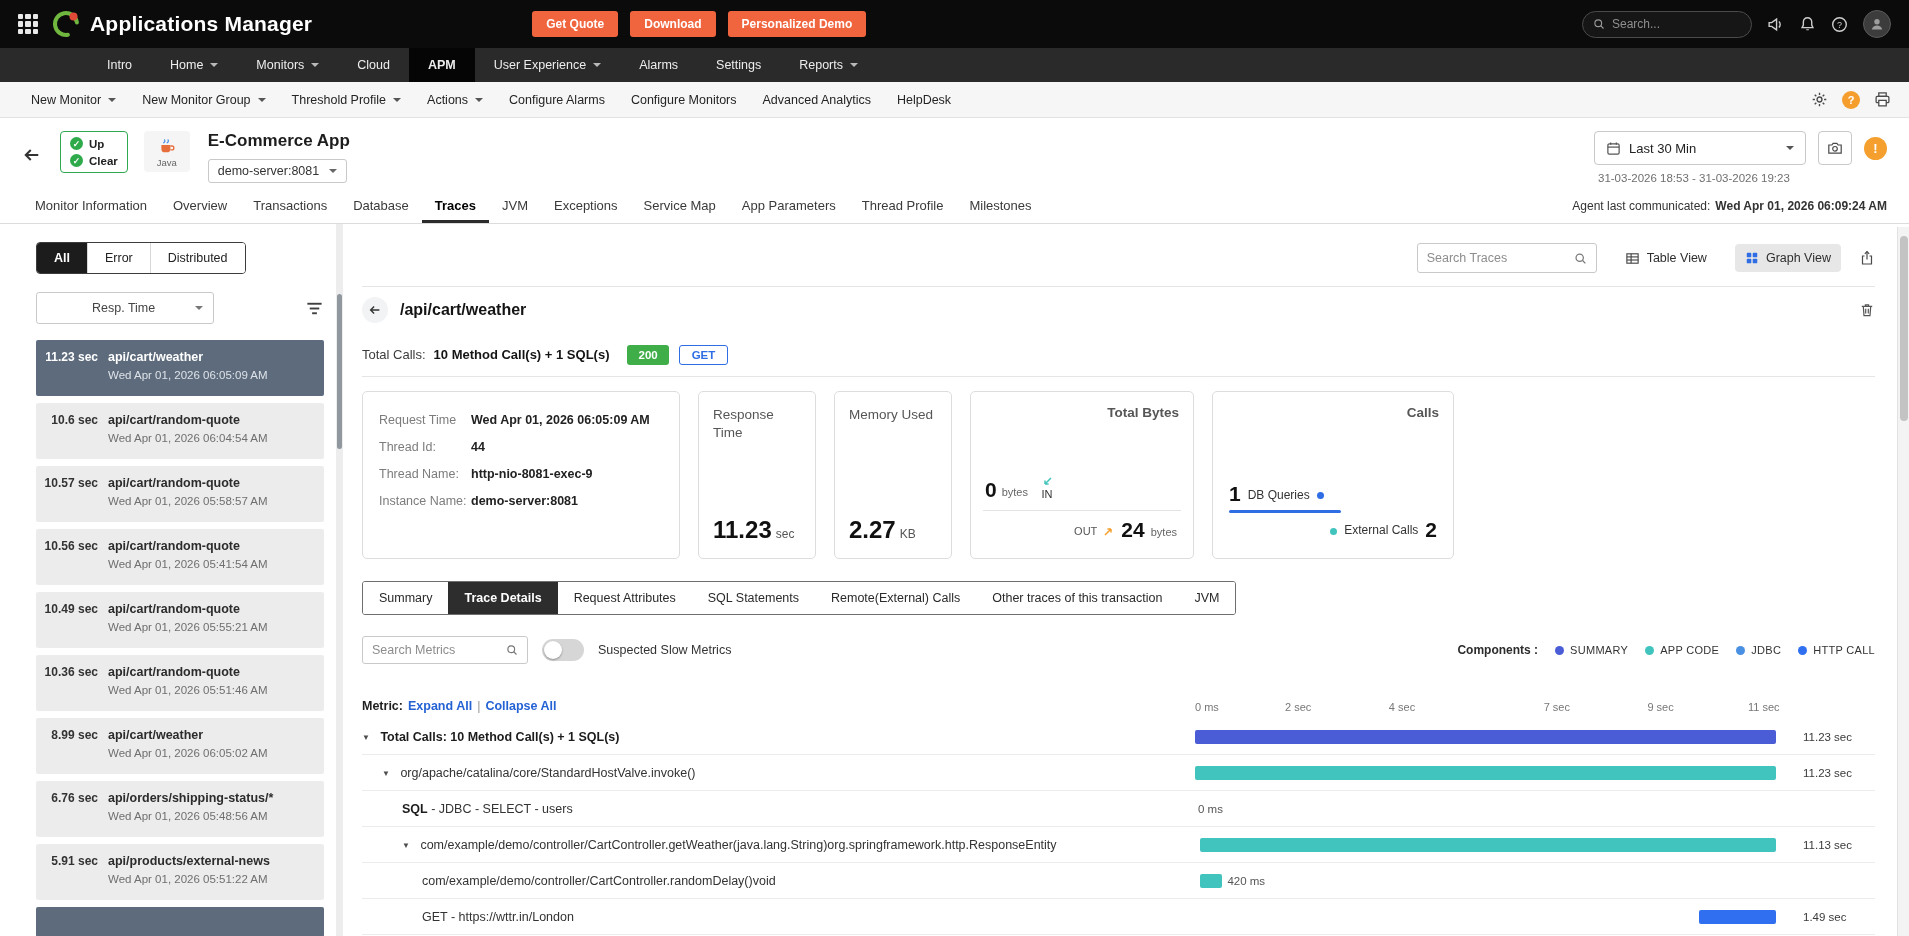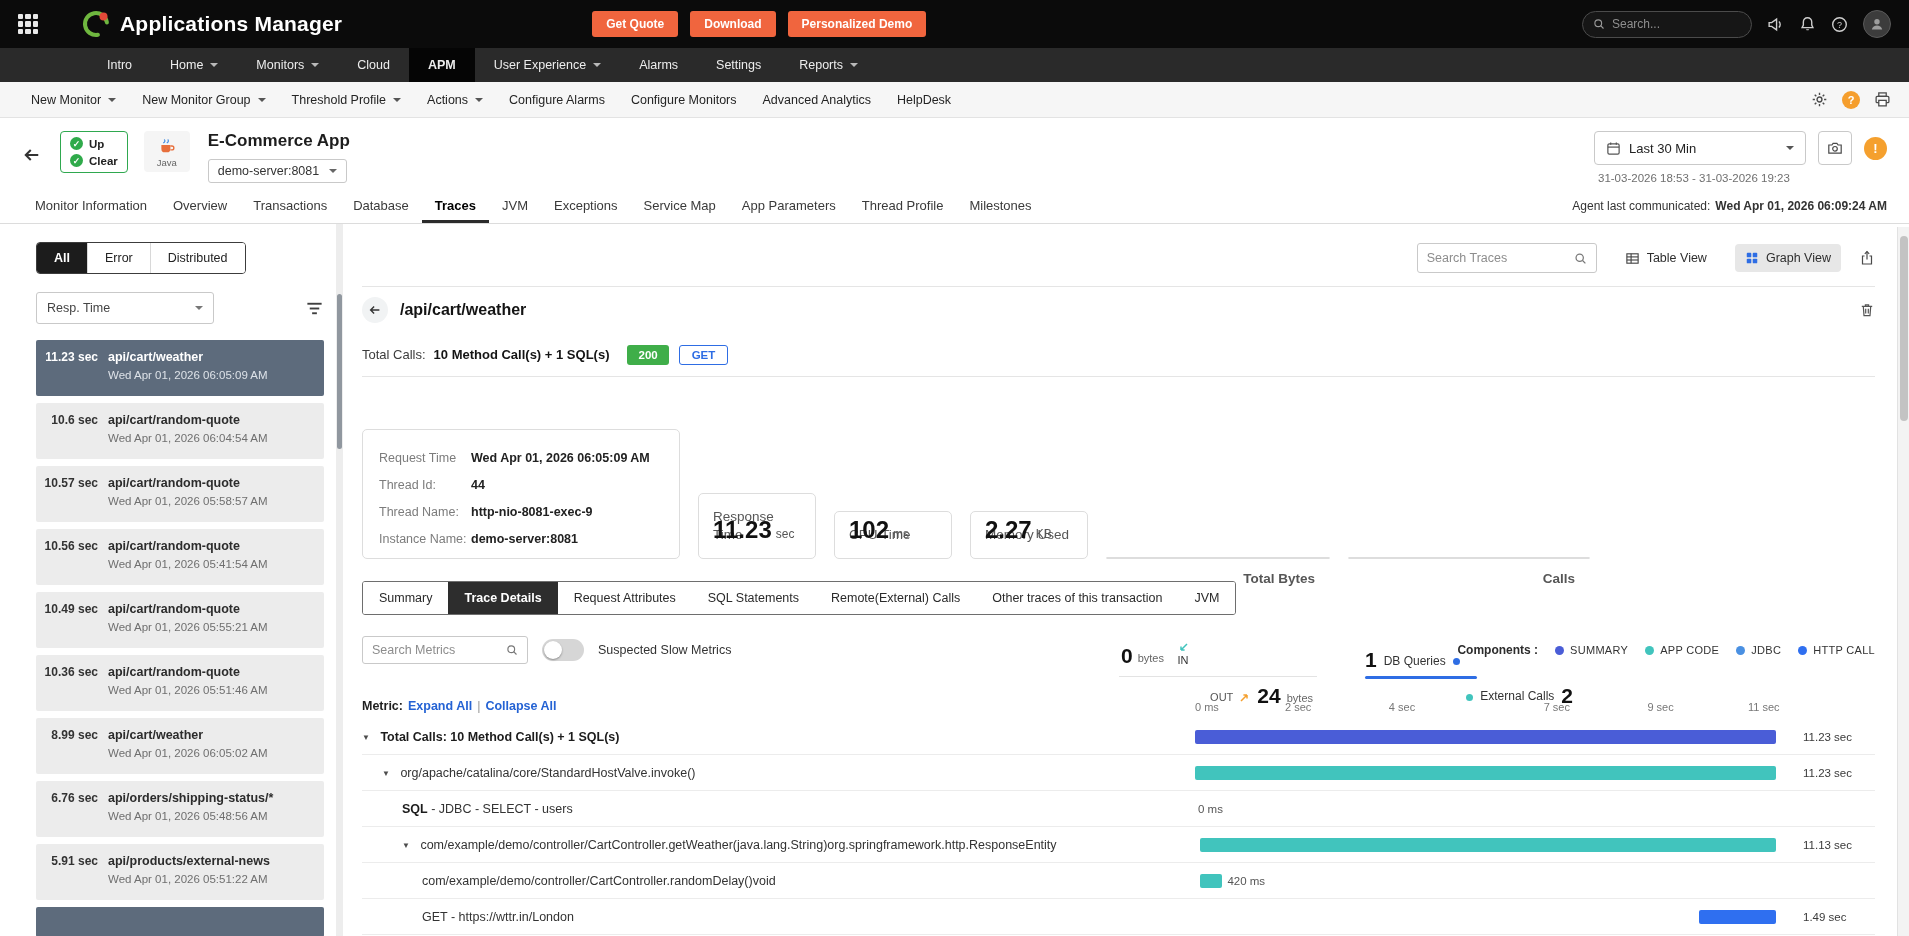--- a/index.html
+++ b/index.html
@@ -2,21 +2,21 @@
 <html><head>
 <meta charset="utf-8">
 <style>
   * { margin:0; padding:0; box-sizing:border-box; }
   html,body { width:1909px; height:936px; overflow:hidden; background:#fff;
               font-family:"Liberation Sans", sans-serif; color:#222; }
   body { display:flex; flex-direction:column; position:relative; }
   svg { display:block; }
 
   
-  .topbar { height:48px; background:#0b0b0b; display:flex; align-items:center; padding:0 18px; color:#fff; flex-shrink:0;gap:30px; }
+  .topbar { height:48px; background:#0b0b0b; display:flex; align-items:center; padding:0 18px; color:#fff; flex-shrink:0; }
   .waffle { width:20px; height:20px; display:grid; grid-template-columns:repeat(3,1fr); gap:2px; cursor:pointer; }
   .waffle i { background:#e9e9e9; border-radius:1px; }
   .brand { display:flex; align-items:center; gap:10px; margin-left:14px; }
   .brand-title { font-size:21px; font-weight:700; letter-spacing:.2px; }
   .cta-group { display:flex; gap:12px; margin-left:220px; }
   .cta { background:#f0653e; color:#fff; border:none; font-size:12px; font-weight:700;
          padding:6px 14px; border-radius:3px; cursor:pointer; font-family:inherit; }
   .top-right { margin-left:auto; display:flex; align-items:center; gap:15px; }
   .gsearch { display:flex; align-items:center; gap:7px; width:170px; height:27px; background:#161616;
              border:1px solid #4b4b4b; border-radius:14px; padding:0 10px; color:#9a9a9a; }
@@ -77,21 +77,21 @@
 
   
   .sidebar { width:346px; flex-shrink:0; padding:18px 22px 0 36px; position:relative; overflow:hidden; }
   .segmented { display:inline-flex; border:1px solid #3c3c3c; border-radius:4px; overflow:hidden; }
   .segment { padding:8px 17px; font-size:12.5px; color:#222; background:#fff; cursor:pointer; }
   .segment + .segment { border-left:1px solid #d8d8d8; }
   .segment.active { background:#1c1c1c; color:#fff; font-weight:700; }
   .sortrow { margin-top:18px; display:flex; align-items:center; justify-content:space-between; }
   .sortdd { width:178px; height:32px; border:1px solid #c9c9c9; border-radius:3px; display:flex; align-items:center;
             padding:0 10px; font-size:12.5px; color:#444; cursor:pointer; }
-  .sortdd .lbl { flex:1; }
+  .sortdd .lbl { flex:1;margin-left:45px; }
   .sortdd .caret { border-top-color:#777; }
   .filter-ic { color:#3f3f3f; cursor:pointer; }
   .tracelist { margin-top:16px; }
   .trace-item { background:#ececec; border-radius:2px; height:56px; margin-bottom:7px; display:flex; padding:10px 10px 0 8px; cursor:pointer; }
   .trace-item .dur { width:64px; text-align:right; font-size:12px; font-weight:700; color:#333; padding-right:10px; line-height:14px; flex-shrink:0; }
   .trace-item .tmain { flex:1; min-width:0; }
   .trace-item .path { font-size:12.5px; font-weight:700; color:#2c2c2c; line-height:14px; white-space:nowrap; overflow:hidden; text-overflow:ellipsis; }
   .trace-item .ts { font-size:11.5px; color:#6f6f6f; margin-top:5px; }
   .trace-item.selected { background:#5d6b7c; }
   .trace-item.selected .dur, .trace-item.selected .path { color:#fff; }
@@ -114,21 +114,21 @@
   .tp-titlerow { display:flex; align-items:center; height:46px; }
   .back-circle { width:26px; height:26px; border-radius:50%; background:#f1f3f4; display:flex; align-items:center; justify-content:center; color:#333; cursor:pointer; }
   .tp-title { font-size:16px; font-weight:700; color:#141414; margin-left:12px; }
   .trash-ic { margin-left:auto; color:#555; cursor:pointer; }
   .tp-callsrow { display:flex; align-items:center; height:44px; border-bottom:1px solid #e5e5e5; }
   .tc-label { font-size:13px; color:#3c3c3c; }
   .tc-value { font-size:13px; font-weight:700; color:#141414; margin-left:8px; }
   .badge-200 { margin-left:18px; background:#3fae49; color:#fff; font-size:11.5px; font-weight:700; padding:4px 11px; border-radius:3px; }
   .badge-get { margin-left:10px; background:#fff; border:1px solid #2e6de4; color:#2e6de4; font-size:11.5px; font-weight:700; padding:3px 12px; border-radius:3px; }
 
-  .cards { display:flex; gap:18px; margin-top:14px; height:168px;align-items:flex-end; }
+  .cards { display:flex; gap:18px; margin-top:14px; height:168px; }
   .card { border:1px solid #ddd; border-radius:5px; position:relative; }
   .card-info { width:318px; padding:20px 14px 0 16px; }
   .inforow { display:flex; margin-bottom:11px; }
   .inforow .l { width:92px; flex-shrink:0; font-size:12.5px; color:#7c7c7c; line-height:16px; }
   .inforow .v { font-size:12.5px; font-weight:700; color:#222; line-height:16px; }
   .card-stat { width:118px; padding:14px; }
   .stat-title { font-size:13.5px; color:#565656; line-height:18px; }
   .stat-value { position:absolute; left:14px; bottom:14px; font-size:24px; font-weight:700; color:#111; }
   .stat-value .unit { font-size:12px; font-weight:400; color:#555; margin-left:4px; }
   .card-bytes { width:224px; }
@@ -591,24 +591,20 @@
               <span class="l">Instance Name:</span>
               <span class="v">demo-server:8081</span>
             </div>
         </div>
 
         <div class="card card-stat">
           <div class="stat-title">Response Time</div>
           <div class="stat-value"><span>11.23</span><span class="unit">sec</span></div>
         </div>
         <div class="card card-stat">
-          <div class="stat-title">CPU Time</div>
-          <div class="stat-value"><span>102</span><span class="unit">ms</span></div>
-        </div>
-        <div class="card card-stat">
           <div class="stat-title">Memory Used</div>
           <div class="stat-value"><span>2.27</span><span class="unit">KB</span></div>
         </div>
 
         <div class="card card-bytes">
           <div class="ctitle">Total Bytes</div>
           <div class="bytes-in">
             <span class="big-num">0</span>
             <span class="small-unit">bytes</span>
             <span class="in-stack">

